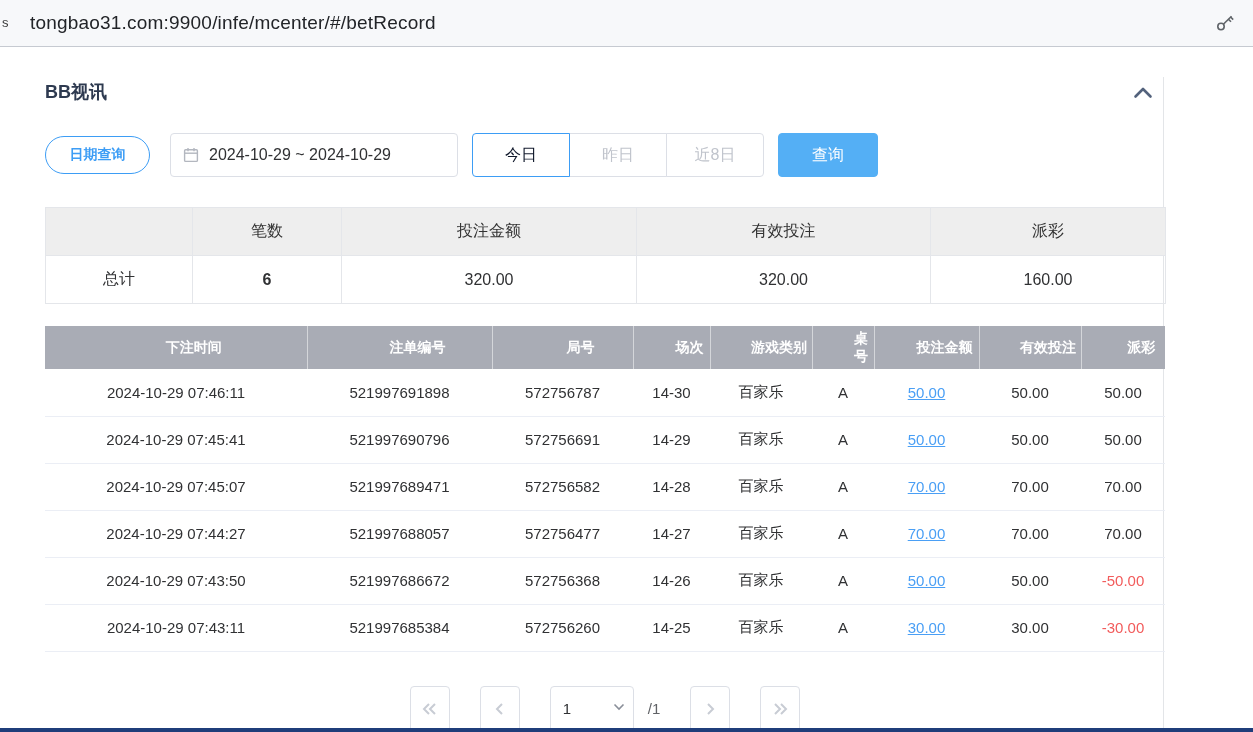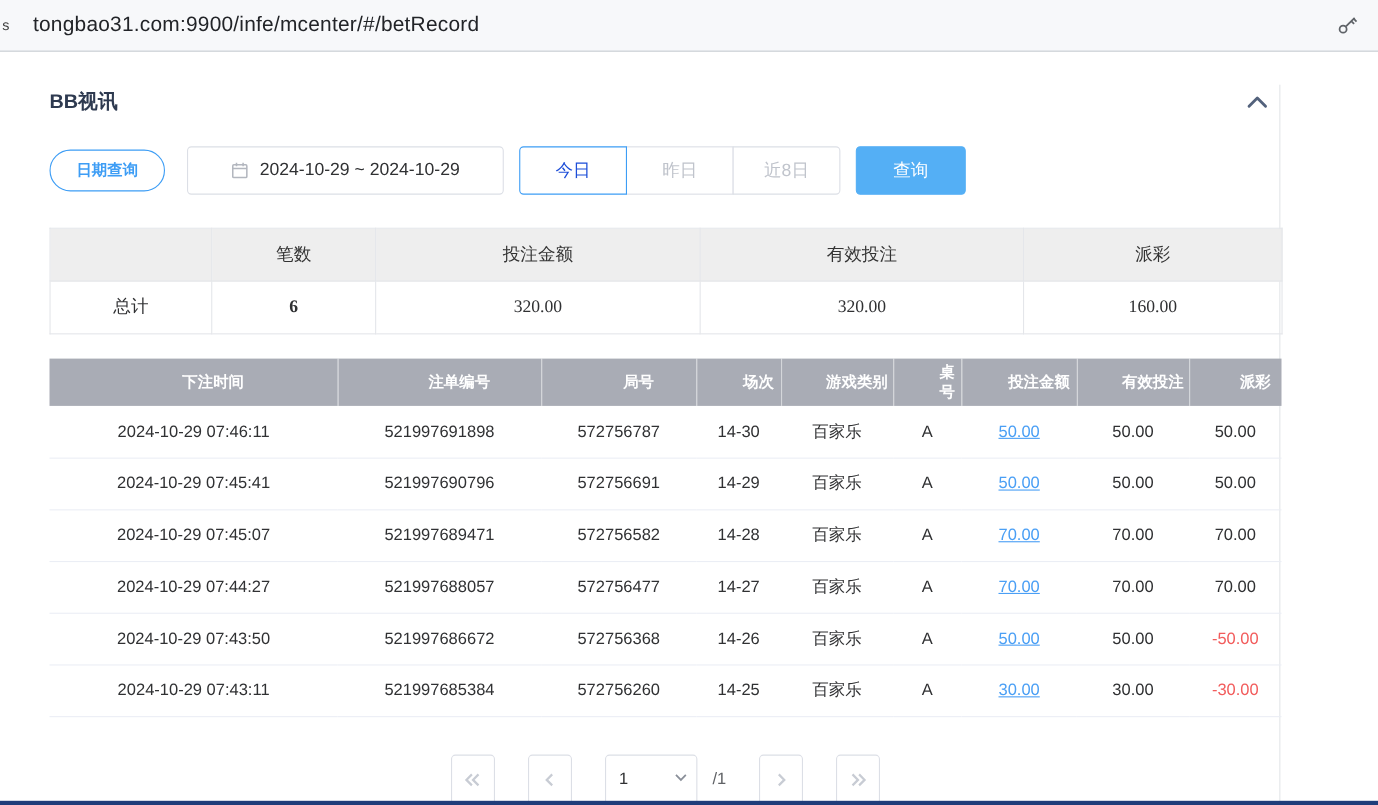--- a/index.html
+++ b/index.html
@@ -61,46 +61,46 @@
     font-family: inherit;
   }
   .pill.active { border-color: #3d9df5; color: #3d9df5; font-weight: bold; }
   .pill + .pill { margin-left: 20px; }
 
   .date-input {
     margin-left: 20px;
     width: 288px; height: 44px;
     border: 1px solid #dcdfe6; border-radius: 4px;
     display: flex; align-items: center;
-    padding: 3px 12px; cursor: pointer; background: #fff; justify-content: center;
+    padding: 3px 12px; cursor: pointer; background: #fff;
   }
   .date-input .cal { display: flex; align-items: center; margin-right: 10px; }
   .date-input .val { font-size: 16px; color: #303133; }
 
   .btn-group { margin-left: 14px; display: flex; }
   .group-btn {
     width: 98px; height: 44px; background: #fff;
     border: 1px solid #dcdfe6; color: #c0c4cc;
     font-size: 16px; cursor: pointer; font-family: inherit;
   }
   .group-btn + .group-btn { margin-left: -1px; }
   .group-btn:first-child { border-radius: 4px 0 0 4px; }
   .group-btn:last-child { border-radius: 0 4px 4px 0; }
-  .group-btn.active { border-color: #3d9df5; color: #1d4ed8; position: relative; z-index: 1; }
+  .group-btn.active { border-color: #3d9df5; color: #0f172a; position: relative; z-index: 1; }
 
   .search-btn {
     margin-left: 14px;
     width: 100px; height: 44px;
     background: #54aff5; border: 1px solid #54aff5; border-radius: 4px;
     color: #fff; font-size: 16px; cursor: pointer; font-family: Liberation Mono, monospace;
   }
 
   
   table { border-collapse: collapse; table-layout: fixed; }
-  .summary { margin-top: 30px; width: 1120px; font-family: Liberation Serif, serif; }
+  .summary { margin-top: 30px; width: 1120px; }
   .summary th, .summary td {
     height: 48px; text-align: center;
     border: 1px solid #e4e6ea; font-size: 16px;
   }
   .summary th { background: #eeeeee; font-weight: normal; color: #333; }
   .summary td { color: #303133; }
   .summary td.bold { font-weight: bold; }
 
   
   .bet-table { margin-top: 22px; width: 1120px; }

